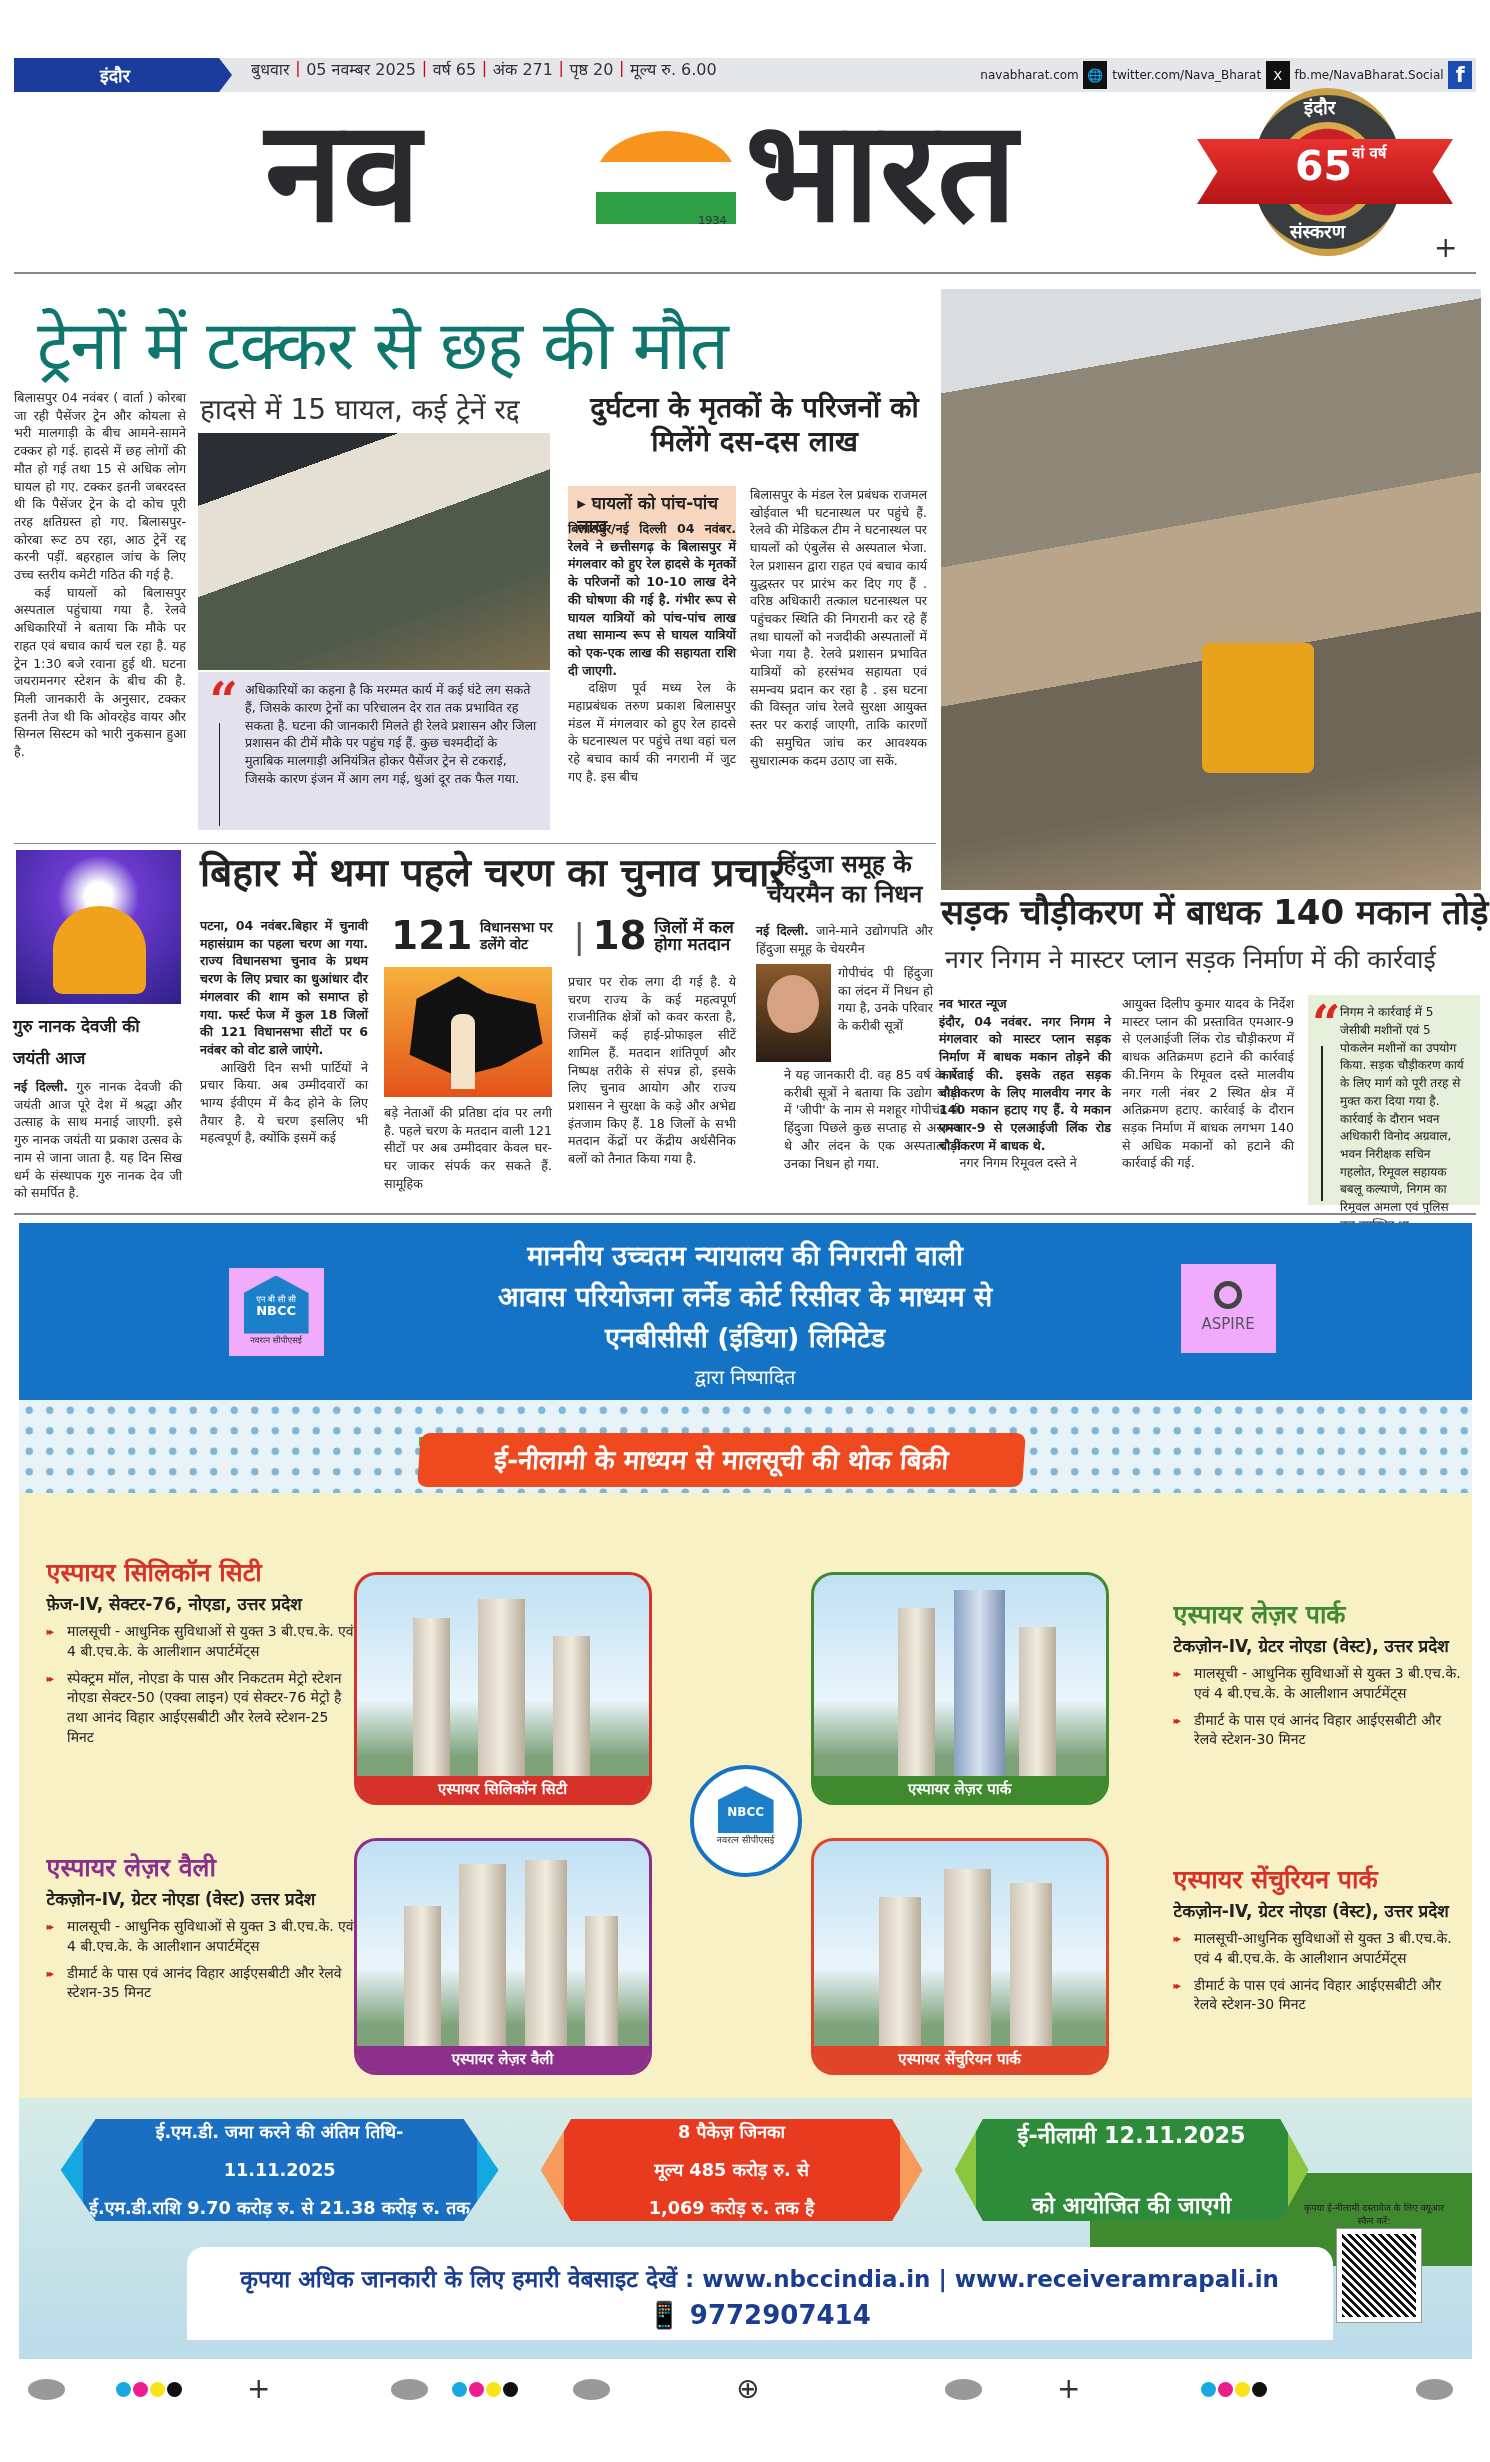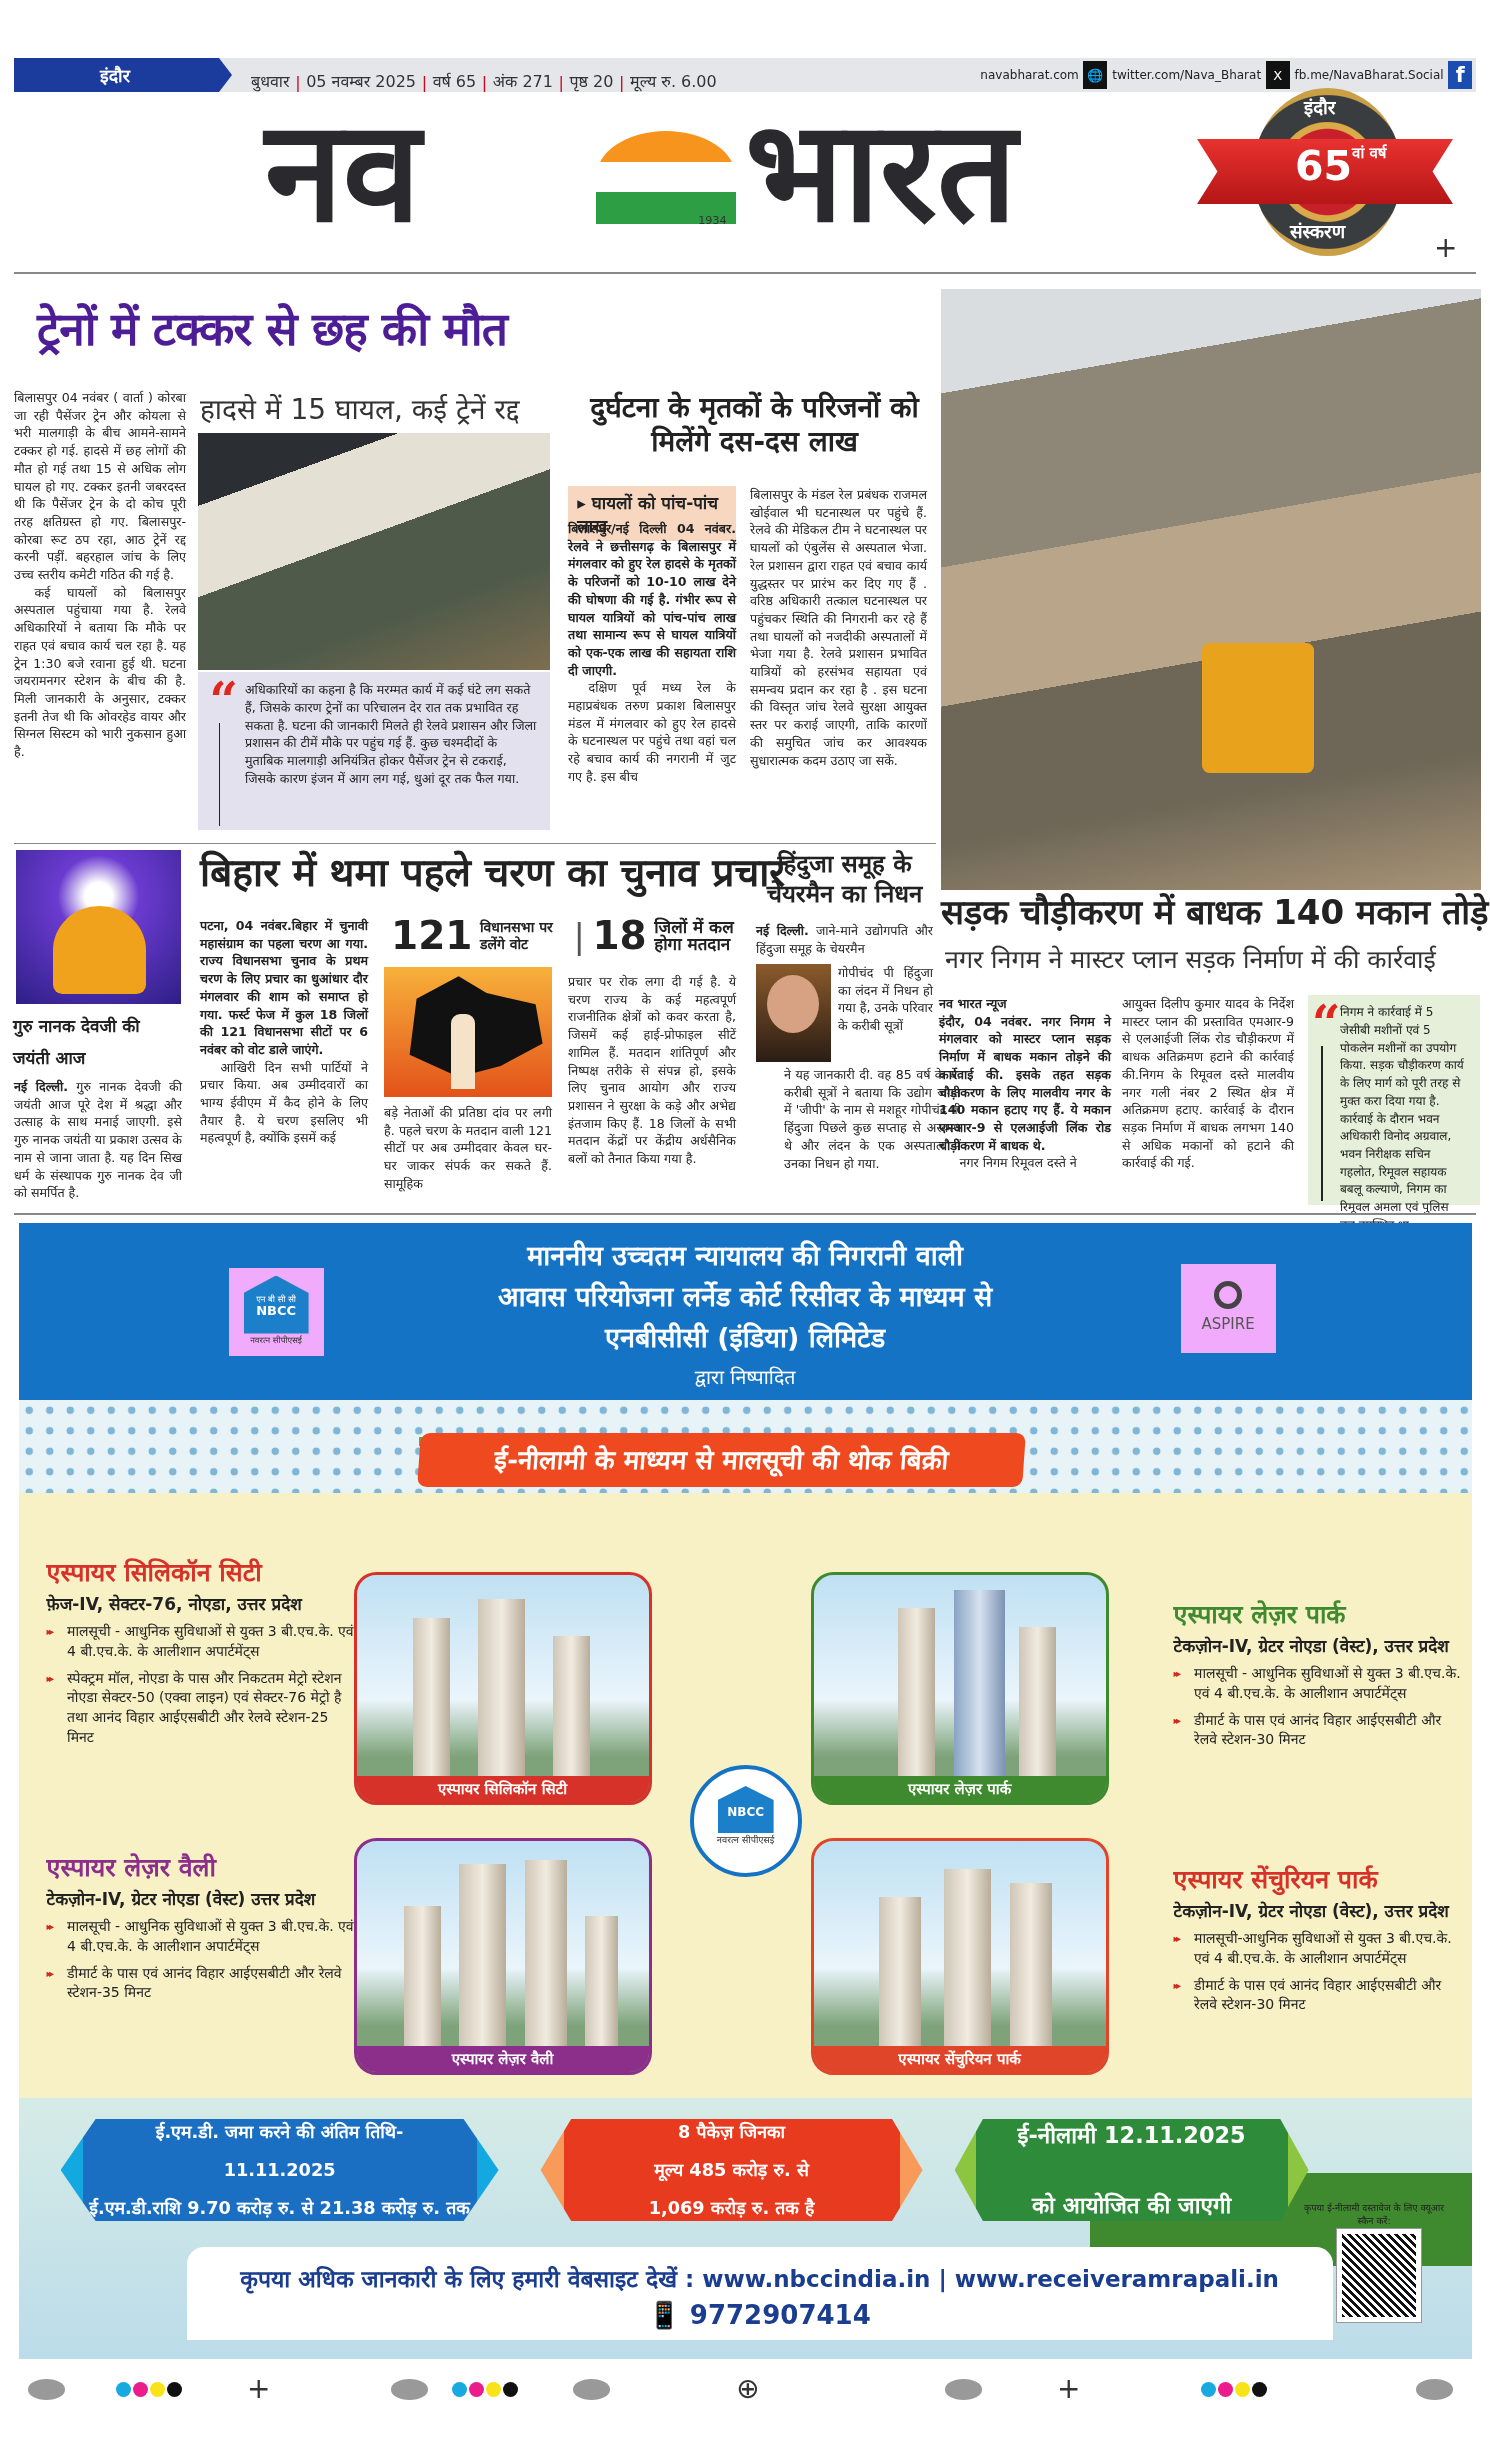--- a/index.html
+++ b/index.html
@@ -1,40 +1,40 @@
 <!DOCTYPE html>
 <html style="font-size:15px"><head>
 <meta charset="utf-8">
 <style>
 *{box-sizing:border-box;margin:0;padding:0}
 body{width:1490px;height:2462px;background:#fff;font-family:"DejaVu Sans",sans-serif;color:#222;position:relative;overflow:hidden}
 .abs{position:absolute}
 .topbar{left:14px;top:58px;width:1462px;height:34px;background:#e4e6ea}
 .city{left:0;top:0;width:205px;height:34px;background:#1b3c9c;color:#fff;font-size:17.7px;font-weight:bold;display:flex;align-items:center;padding-left:86px}
 .city:after{content:"";position:absolute;right:-13px;top:0;border-left:13px solid #1b3c9c;border-top:17px solid transparent;border-bottom:17px solid transparent}
-.meta{left:237px;top:0;height:34px;display:flex;align-items:flex-end;font-size:16px;color:#333;gap:5.6px}
+.meta{left:237px;top:0;height:34px;display:flex;align-items:flex-start;font-size:16px;color:#333;gap:5.6px}
 .meta .sep{color:#d0021b}
 .socials{right:3.7px;top:0;height:34px;display:flex;align-items:center;gap:4.7px;font-size:12px;color:#222}
 .sq{width:24px;height:28px;background:#111;color:#fff;display:flex;align-items:center;justify-content:center;font-size:13px}
 .fb{background:#1b4cb0;font-weight:bold;font-size:20.5px}
 .mast-left{left:265px;top:93px;font-size:140px;font-weight:bold;color:#2a2a2e;line-height:158px}
 .mast-right{left:745px;top:93px;font-size:140px;font-weight:bold;color:#2a2a2e;line-height:158px}
 .emblem{left:596px;top:112px;width:140px;height:121px}
 .emblem .flag{position:absolute;left:0;top:18.6px;width:140px;height:93px;border-radius:50% 50% 0 0}
 .emblem .year{position:absolute;right:9.3px;bottom:5.6px;font-size:11.2px;color:#333}
 .badge{left:1197px;top:88px;width:256px;height:168px}
 .badge .circle{position:absolute;left:56px;top:0;width:149px;height:168px;border-radius:50%;background:radial-gradient(circle,#c8202a 0 38%,#d9a94a 39% 44%,#3a3d40 45% 68%,#caa046 69% 100%)}
 .badge .ribbon{position:absolute;left:0;top:51px;width:256px;height:65px;background:linear-gradient(#e8322f,#b51617);clip-path:polygon(0 0,100% 0,92% 50%,100% 100%,0 100%,8% 50%)}
 .badge .num{position:absolute;left:98px;top:54px;font-size:41px;font-weight:bold;color:#fff}
 .badge .num small{font-size:15px;vertical-align:top}
 .badge .top{position:absolute;left:107px;top:5.6px;font-size:18.6px;color:#fff;font-weight:bold}
 .badge .bot{position:absolute;left:93px;top:130px;font-size:18.6px;color:#fff;font-weight:bold}
 .crosshair{font-size:28px;color:#333}
 .rule{height:1.9px;background:#888}
-.h1{left:37px;top:296px;font-size:46px;font-weight:bold;color:#4c1d95;letter-spacing:-0.9px}
+.h1{left:37px;top:296px;font-size:68px;font-weight:normal;color:#0f766e;letter-spacing:-0.9px}
 .deck{font-size:28px;color:#333}
 .col{font-size:12.6px;line-height:17.7px;text-align:justify;color:#222}
 .col b{font-weight:bold}
 .photo{background:linear-gradient(135deg,#7a7468,#b9a88b 40%,#5b5a4e 70%,#a8917a)}
 .quote{background:#e3e1ee;padding:9.3px 13px 9.3px 47px;font-size:12.6px;line-height:17.7px}
 .quote .qm{position:absolute;left:11.2px;top:3.7px;color:#e0271f;font-size:50px;font-weight:bold;line-height:50px;font-family:"DejaVu Serif",serif}
 .quote .qline{position:absolute;left:20.5px;top:51px;bottom:3.7px;width:1.9px;background:#222}
 .sub-tag{background:#f7d7c0;font-size:17px;font-weight:bold;padding:4.7px 9.3px}
 .h2{font-size:35px;font-weight:bold;color:#222;line-height:41px}
 .h3{font-size:28px;font-weight:bold;color:#222;line-height:34px}

